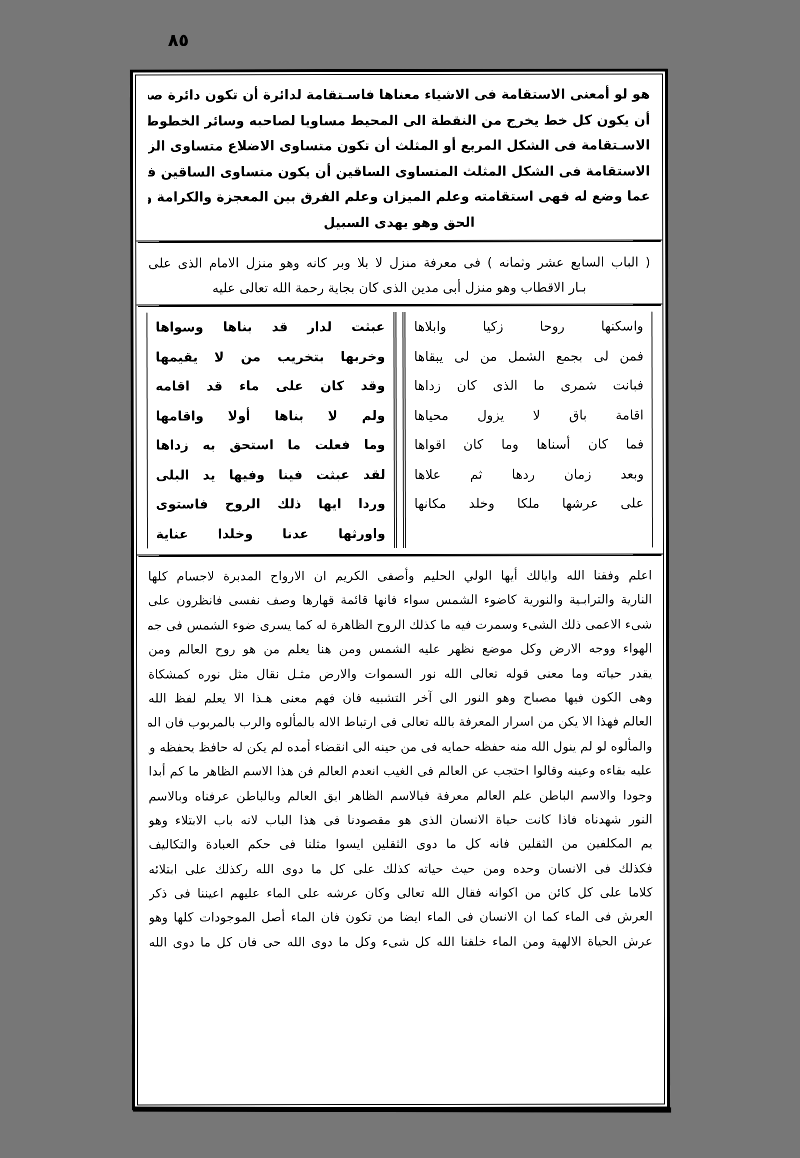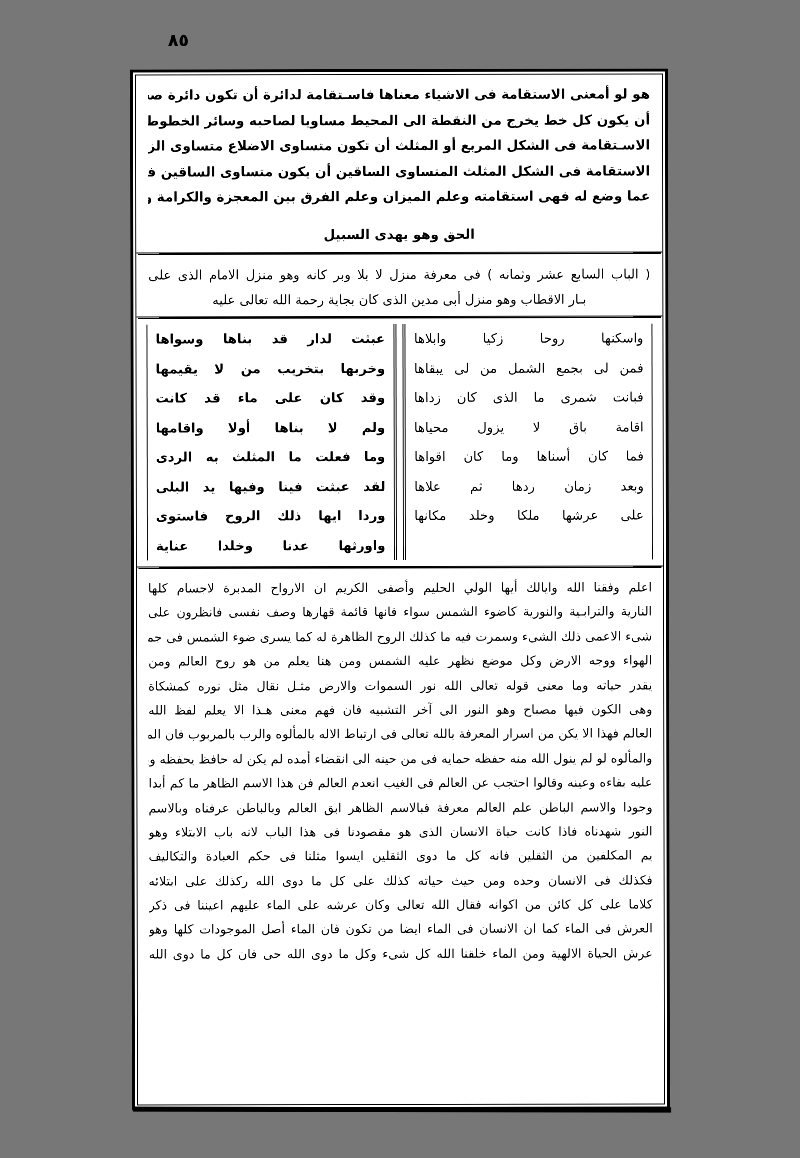--- a/index.html
+++ b/index.html
@@ -76,21 +76,20 @@
   
   #top-section .ar-line{
     font-size:13.4px;
     line-height:25.5px;
     height:25.5px;
     letter-spacing:-0.2px;
     font-weight:bold;
   }
   #top-section .ar-line.last{
     text-align-last:center;
-    margin-top:12px;
   }
 
   
   #heading-section{
     padding-top:6px;padding-bottom:4px;
   }
   #heading-section .ar-line{
     font-size:13px;
     line-height:25px;
     height:25px;
@@ -182,23 +181,23 @@
       <div class="block rule-double" id="heading-section">
         <div class="ar-line">( الباب السابع عشر وثمانه ) فى معرفة منزل لا بلا وبر كانه وهو منزل الامام الذى على</div>
         <div class="ar-line last">بـار الاقطاب وهو منزل أبى مدين الذى كان بجاية رحمة الله تعالى عليه</div>
       </div>
 
       <div class="poetry rule-double" id="poetry-section">
 
         <div class="poem-col right">
           <div class="verse">عبثت لدار قد بناها وسواها</div>
           <div class="verse">وخربها بتخريب من لا يقيمها</div>
-          <div class="verse">وقد كان على ماء قد كانت</div>
+          <div class="verse">وقد كان على ماء قد اقامه</div>
           <div class="verse">ولم لا بناها أولا واقامها</div>
-          <div class="verse">وما فعلت ما المثلث به الردى</div>
+          <div class="verse">وما فعلت ما استحق به زداها</div>
           <div class="verse">لقد عبثت فينا وفيها يد البلى</div>
           <div class="verse">وردا ايها ذلك الروح فاستوى</div>
           <div class="verse">واورثها عدنا وخلدا عناية</div>
         </div>
 
         <div class="divider"></div>
 
         <div class="poem-col left">
           <div class="verse">واسكنها روحا زكيا وابلاها</div>
           <div class="verse">فمن لى بجمع الشمل من لى يبقاها</div>

